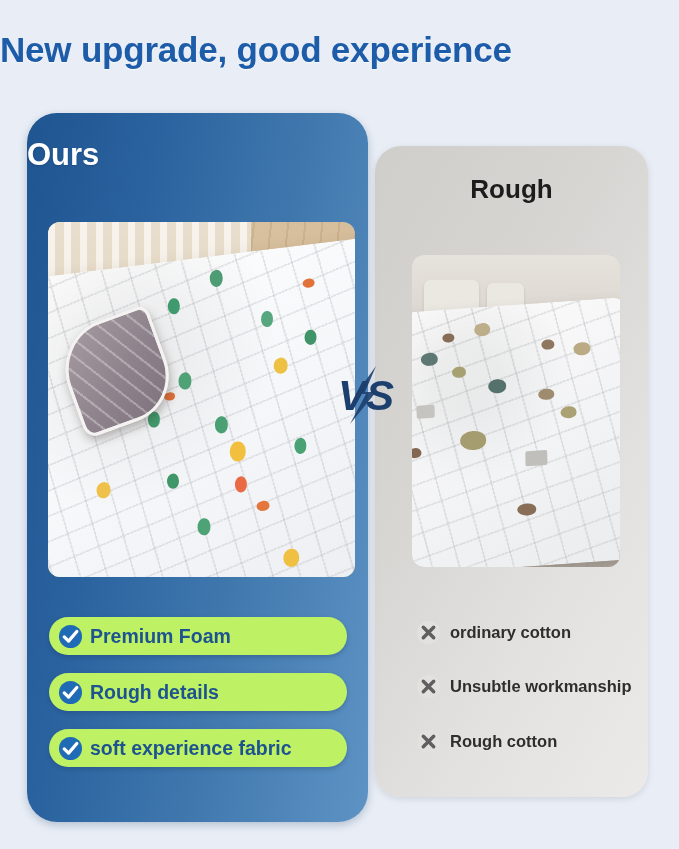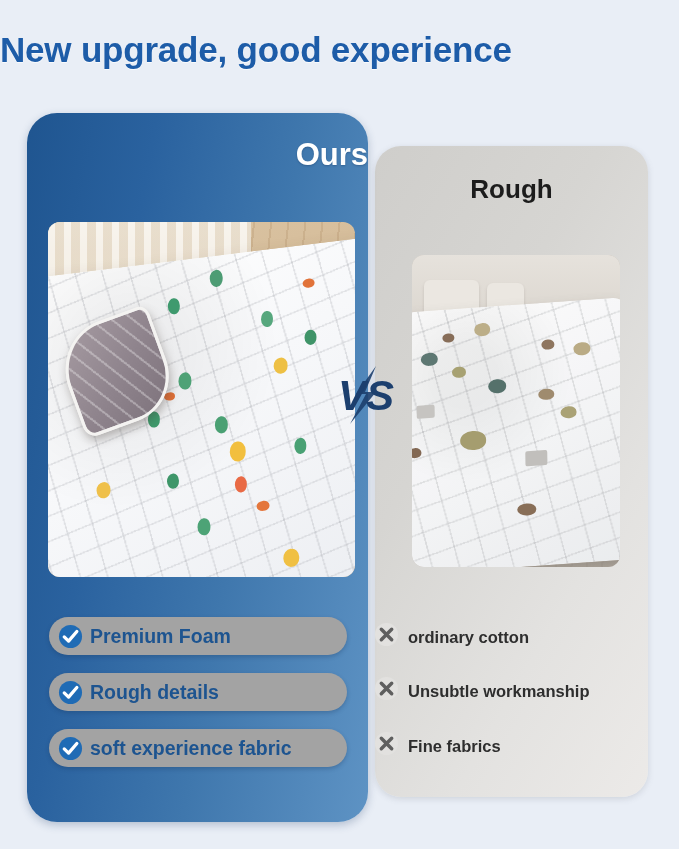--- a/index.html
+++ b/index.html
@@ -45,21 +45,21 @@
     position: absolute;
     left: 27px; top: 113px;
     width: 341px; height: 709px;
     border-radius: 30px;
     background: linear-gradient(100deg, #1f5590 0%, #2a629f 28%, #3f77ad 60%, #5e93c4 100%);
     box-shadow: 0 3px 9px rgba(40,70,110,0.28);
   }
   .panel-ours-head {
     position: absolute;
     left: 0; top: 24px; width: 341px;
-    text-align: right;
+    text-align: left;
     font-size: 31px;
     font-weight: bold;
     color: #ffffff;
     text-shadow: 0 1px 2px rgba(20,50,90,0.35);
   }
 
   
   .photo {
     position: absolute;
     border-radius: 12px;
@@ -164,44 +164,44 @@
     width: 74px; height: 62px;
     z-index: 5;
     text-align: right;
   }
 
   
   .pill {
     position: absolute;
     left: 49px;
     width: 298px; height: 38px;
-    background: #a3a3a3;
+    background: #bef264;
     border-radius: 19px;
     box-shadow: 0 2px 4px rgba(20,50,90,0.28);
     display: flex; align-items: center;
     padding-left: 9px;
   }
   .pill-1 { top: 617px; }
   .pill-2 { top: 673px; }
   .pill-3 { top: 729px; }
   .pill-label {
     font-size: 19.5px;
     font-weight: bold;
     color: #1d5490;
     margin-left: 7px;
     white-space: nowrap;
   }
   .check-icon { width: 25px; height: 25px; flex: 0 0 25px; }
 
   
   .con {
     position: absolute;
-    left: 374px;
+    left: 416px;
     height: 30px;
-    display: flex; align-items: flex-end;
+    display: flex; align-items: center;
   }
   .con-1 { top: 617px; }
   .con-2 { top: 671px; }
   .con-3 { top: 726px; }
   .con-label {
     font-size: 16.5px;
     font-weight: bold;
     color: #2e2e2e;
     margin-left: 9px;
     white-space: nowrap;
@@ -320,16 +320,16 @@
       <path d="M7.6 7.6 L18.4 18.4 M18.4 7.6 L7.6 18.4" stroke="#5f5f5f" stroke-width="3.6" stroke-linecap="round"></path>
     </svg>
     <span class="con-label">Unsubtle workmanship</span>
   </div>
 
   <div class="con con-3">
     <svg class="x-icon" viewBox="0 0 26 26">
       <circle cx="13" cy="13" r="12" fill="#e2e1df"></circle>
       <path d="M7.6 7.6 L18.4 18.4 M18.4 7.6 L7.6 18.4" stroke="#5f5f5f" stroke-width="3.6" stroke-linecap="round"></path>
     </svg>
-    <span class="con-label">Fine fabrics</span>
+    <span class="con-label">Rough cotton</span>
   </div>
 
 </div>
 
 </body></html>

